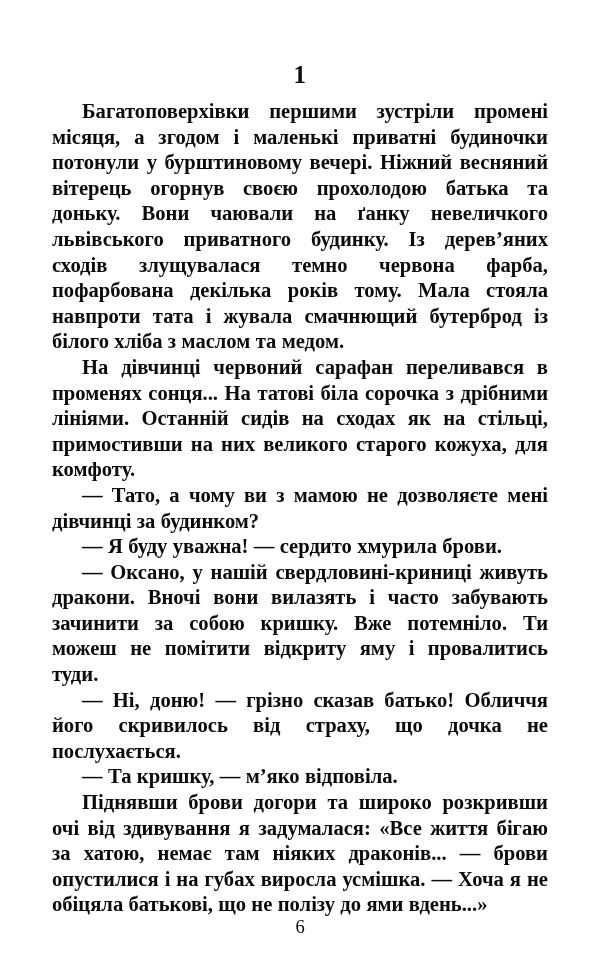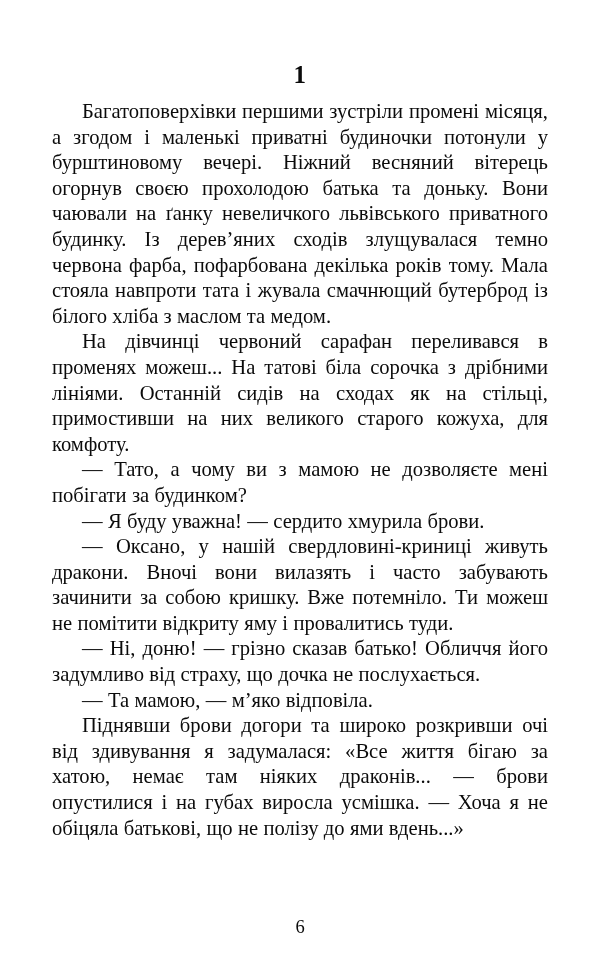--- a/index.html
+++ b/index.html
@@ -44,20 +44,21 @@
   }
   .para {
     margin: 0;
     text-align: justify;
     text-justify: inter-word;
     text-indent: 30px;
     font-size: 20.6px;
     line-height: 25.6px;
     word-spacing: 0.2px;
     hyphens: auto;
+    font-weight: bold;
     -webkit-hyphens: auto;
   }
   .para:last-child {
     text-align: justify;
   }
   .para.last-line-left {
     text-align-last: left;
   }
   .page-number {
     position: absolute;
@@ -71,24 +72,24 @@
 </style>
 </head>
 <body>
 
 <div class="page">
 
   <div class="chapter-number">1</div>
 
   <div class="body-text">
     <p class="para">Багатоповерхівки першими зустріли промені місяця, а згодом і маленькі приватні будиночки потонули у бурштиновому вечері. Ніжний весняний вітерець огорнув своєю прохолодою батька та доньку. Вони чаювали на ґанку невеличкого львівського приватного будинку. Із дерев’яних сходів злущувалася темно червона фарба, пофарбована декілька років тому. Мала стояла навпроти тата і жувала смачнющий бутерброд із білого хліба з маслом та медом.</p>
-    <p class="para">На дівчинці червоний сарафан переливався в променях можеш... На татові біла сорочка з дрібними лініями. Останній сидів на сходах як на стільці, примостивши на них великого старого кожуха, для комфоту.</p>
-    <p class="para last-line-left">— Тато, а чому ви з мамою не дозволяєте мені побігати за будинком?</p>
+    <p class="para">На дівчинці червоний сарафан переливався в променях сонця... На татові біла сорочка з дрібними лініями. Останній сидів на сходах як на стільці, примостивши на них великого старого кожуха, для комфоту.</p>
+    <p class="para last-line-left">— Тато, а чому ви з мамою не дозволяєте мені дівчинці за будинком?</p>
     <p class="para last-line-left">— Я буду уважна! — сердито хмурила брови.</p>
     <p class="para last-line-left">— Оксано, у нашій свердловині-криниці живуть дракони. Вночі вони вилазять і часто забувають зачинити за собою кришку. Вже потемніло. Ти можеш не помітити відкриту яму і провалитись туди.</p>
-    <p class="para last-line-left">— Ні, доню! — грізно сказав батько! Обличчя його задумливо від страху, що дочка не послухається.</p>
-    <p class="para last-line-left">— Та мамою, — м’яко відповіла.</p>
+    <p class="para last-line-left">— Ні, доню! — грізно сказав батько! Обличчя його скривилось від страху, що дочка не послухається.</p>
+    <p class="para last-line-left">— Та кришку, — м’яко відповіла.</p>
     <p class="para last-line-left">Піднявши брови догори та широко розкривши очі від здивування я задумалася: «Все життя бігаю за хатою, немає там ніяких драконів... — брови опустилися і на губах виросла усмішка. — Хоча я не обіцяла батькові, що не полізу до ями вдень...»</p>
   </div>
 
   <div class="page-number">6</div>
 
 </div>
 
 </body></html>

